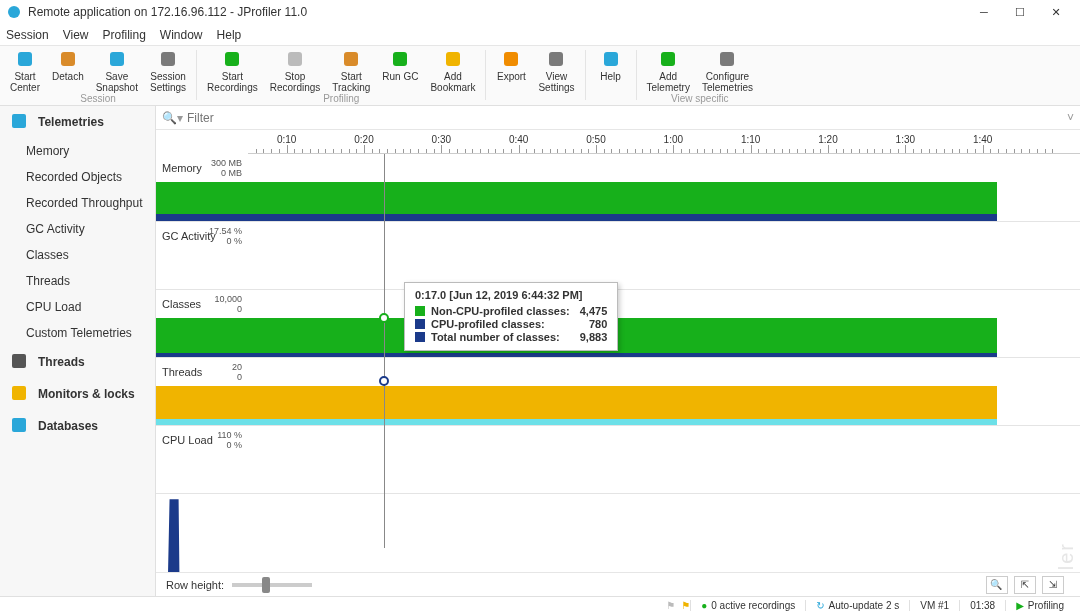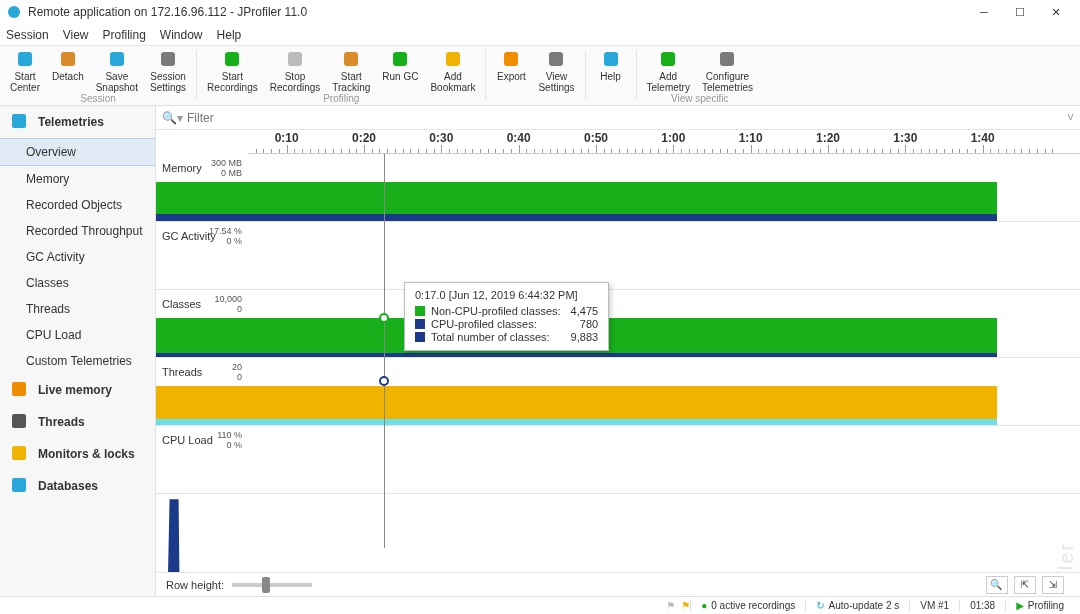--- a/index.html
+++ b/index.html
@@ -24,29 +24,29 @@
 .side-section .sicon { width: 20px; height: 20px; margin-right: 8px; }
 .side-item { padding: 6px 10px 6px 26px; font-size: 12px; }
 .side-item.selected { background: #dfeaf4; border: 1px solid #b8cde0; border-left: none; border-right: none; }
 .content { flex: 1; display: flex; flex-direction: column; }
 .filterbar { height: 24px; border-bottom: 1px solid #e6e6e6; display: flex; align-items: center; padding: 0 6px; }
 .filterbar input { flex: 1; border: none; outline: none; font-size: 12px; padding-left: 4px; }
 .charts { flex: 1; position: relative; overflow: hidden; background: #fff; }
 .ruler { height: 24px; margin-left: 92px; position: relative; border-bottom: 1px solid #ccc; }
 .ruler .tick { position: absolute; bottom: 0; width: 1px; height: 4px; background: #999; }
 .ruler .tick.major { height: 8px; }
-.ruler .tlabel { position: absolute; bottom: 8px; font-size: 12px; transform: translateX(-50%); font-weight: bold; }
+.ruler .tlabel { position: absolute; bottom: 8px; font-size: 10px; transform: translateX(-50%); }
 .chart-row { display: flex; border-bottom: 1px solid #e4e4e4; flex-direction: column; }
 .chart-label { width: 92px; padding: 4px 6px; font-size: 11px; display: flex; flex-direction: column; justify-content: space-between; position: relative; }
 .chart-label .rowname { position: absolute; top: 50%; left: 6px; transform: translateY(-50%); }
 .chart-label .hi { text-align: right; font-size: 9px; color: #555; }
 .chart-label .lo { text-align: right; font-size: 9px; color: #555; }
 .chart-area { flex: 1; position: relative; margin-right: 20px; }
 .band { position: absolute; left: 0; }
-.tooltip { position: absolute; background: #fff; border: 1px solid #bbb; box-shadow: 2px 2px 5px rgba(0,0,0,.2); padding: 6px 10px; font-size: 11px; z-index: 50; }
+.tooltip { position: absolute; background: #fff; border: 1px solid #bbb; box-shadow: 2px 2px 5px rgba(0,0,0,.2); padding: 6px 10px; font-size: 11px; z-index: 50; font-weight: bold; }
 .tooltip .t-head { margin-bottom: 4px; }
 .tooltip .t-row { display: flex; align-items: center; margin: 1px 0; }
 .tooltip .swatch { width: 10px; height: 10px; margin-right: 6px; }
 .tooltip .tval { margin-left: auto; padding-left: 10px; }
 .rowheight { height: 24px; display: flex; align-items: center; padding: 0 10px; font-size: 11px; border-top: 1px solid #e6e6e6; }
 .rowheight .slider { width: 80px; height: 4px; background: #ccc; margin-left: 8px; position: relative; }
 .rowheight .thumb { width: 8px; height: 16px; background: #888; position: absolute; top: -6px; left: 30px; border-radius: 2px; }
 .statusbar { height: 18px; border-top: 1px solid #e0e0e0; display: flex; align-items: center; font-size: 10px; padding: 0 6px; }
 .statusbar .sp { flex: 1; }
 .statusbar .cell { padding: 0 10px; border-left: 1px solid #e0e0e0; display: flex; align-items: center; gap: 4px; }
@@ -226,35 +226,28 @@
   </div>
 
 <div class="main">
   <div class="sidebar" id="sidebar">
       <div class="side-section">
         <span class="sicon"><svg width="18" height="18">
             <rect x="2" y="2" width="14" height="14" rx="2" fill="#2aa7d9"></rect>
           </svg></span>
         <span>Telemetries</span>
       </div>
-      <div class="side-item selected">Overview</div>
       <div class="side-item">Memory</div>
       <div class="side-item">Recorded Objects</div>
       <div class="side-item">Recorded Throughput</div>
       <div class="side-item">GC Activity</div>
       <div class="side-item">Classes</div>
       <div class="side-item">Threads</div>
       <div class="side-item">CPU Load</div>
       <div class="side-item">Custom Telemetries</div>
-      <div class="side-section">
-        <span class="sicon"><svg width="18" height="18">
-            <rect x="2" y="2" width="14" height="14" rx="2" fill="#f08c00"></rect>
-          </svg></span>
-        <span>Live memory</span>
-      </div>
       <div class="side-section">
         <span class="sicon"><svg width="18" height="18">
             <rect x="2" y="2" width="14" height="14" rx="2" fill="#555"></rect>
           </svg></span>
         <span>Threads</span>
       </div>
       <div class="side-section">
         <span class="sicon"><svg width="18" height="18">
             <rect x="2" y="2" width="14" height="14" rx="2" fill="#f0b400"></rect>
           </svg></span>

